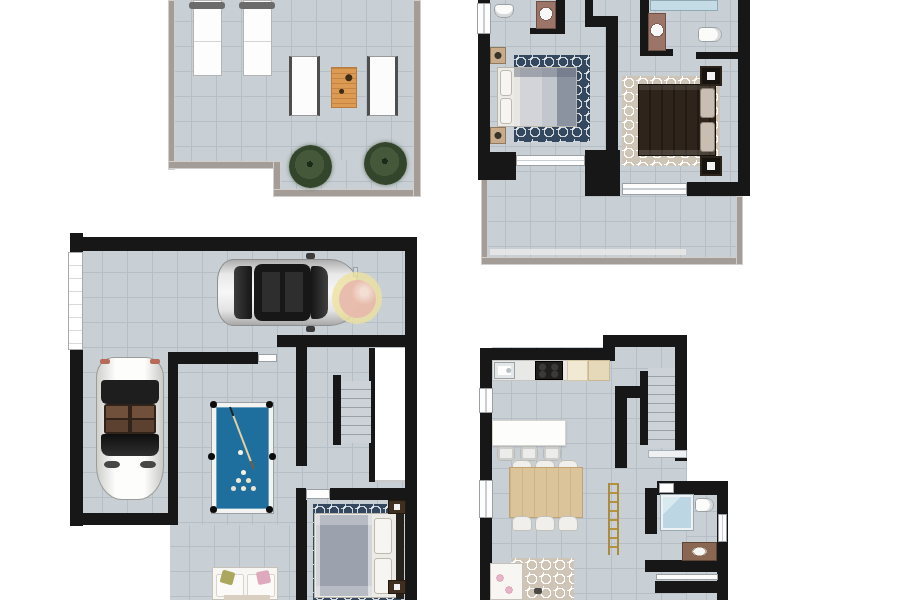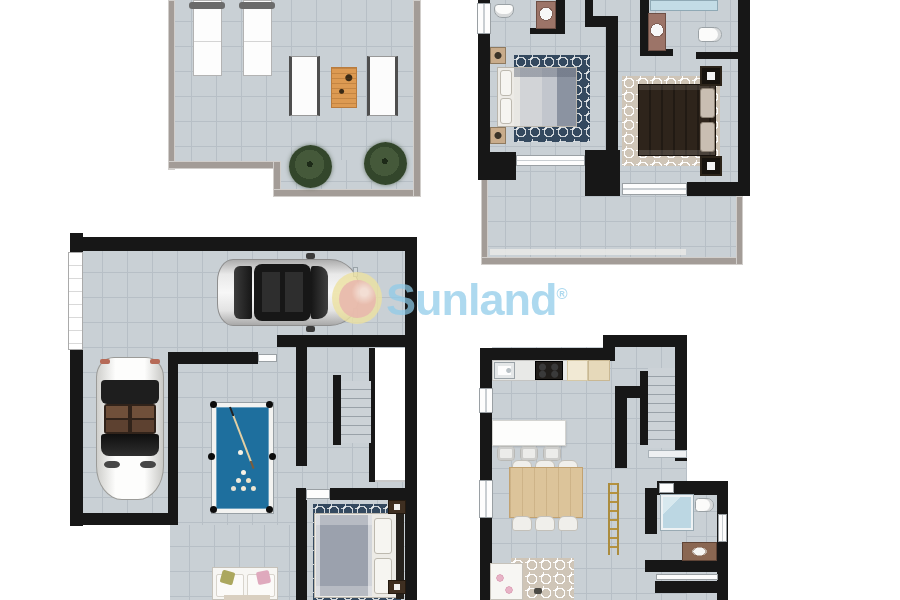--- a/index.html
+++ b/index.html
@@ -319,16 +319,15 @@
     <div class="rugg" style="left:511px;top:558px;width:63px;height:42px"></div>
     <div class="sofa" style="left:490px;top:563px;width:33px;height:37px"></div>
     <div class="pflower" style="left:496px;top:574px;width:8px;height:8px"></div>
     <div class="pflower" style="left:505px;top:586px;width:8px;height:8px"></div>
     <div class="ditem" style="left:534px;top:588px;width:8px;height:6px"></div>
   </div>
 
   <div style="left:0;top:0;width:900px;height:600px;z-index:30;pointer-events:none">
     <div class="logoY" style="left:332px;top:272px;width:50px;height:52px"></div>
     <div class="logoP" style="left:339px;top:280px;width:37px;height:38px"></div>
-    <div class="wmtext" style="left:386px;top:277px"><span>Sunland</span><sup>®</sup></div>
   </div>
 
 </div>
 
 </body></html>

